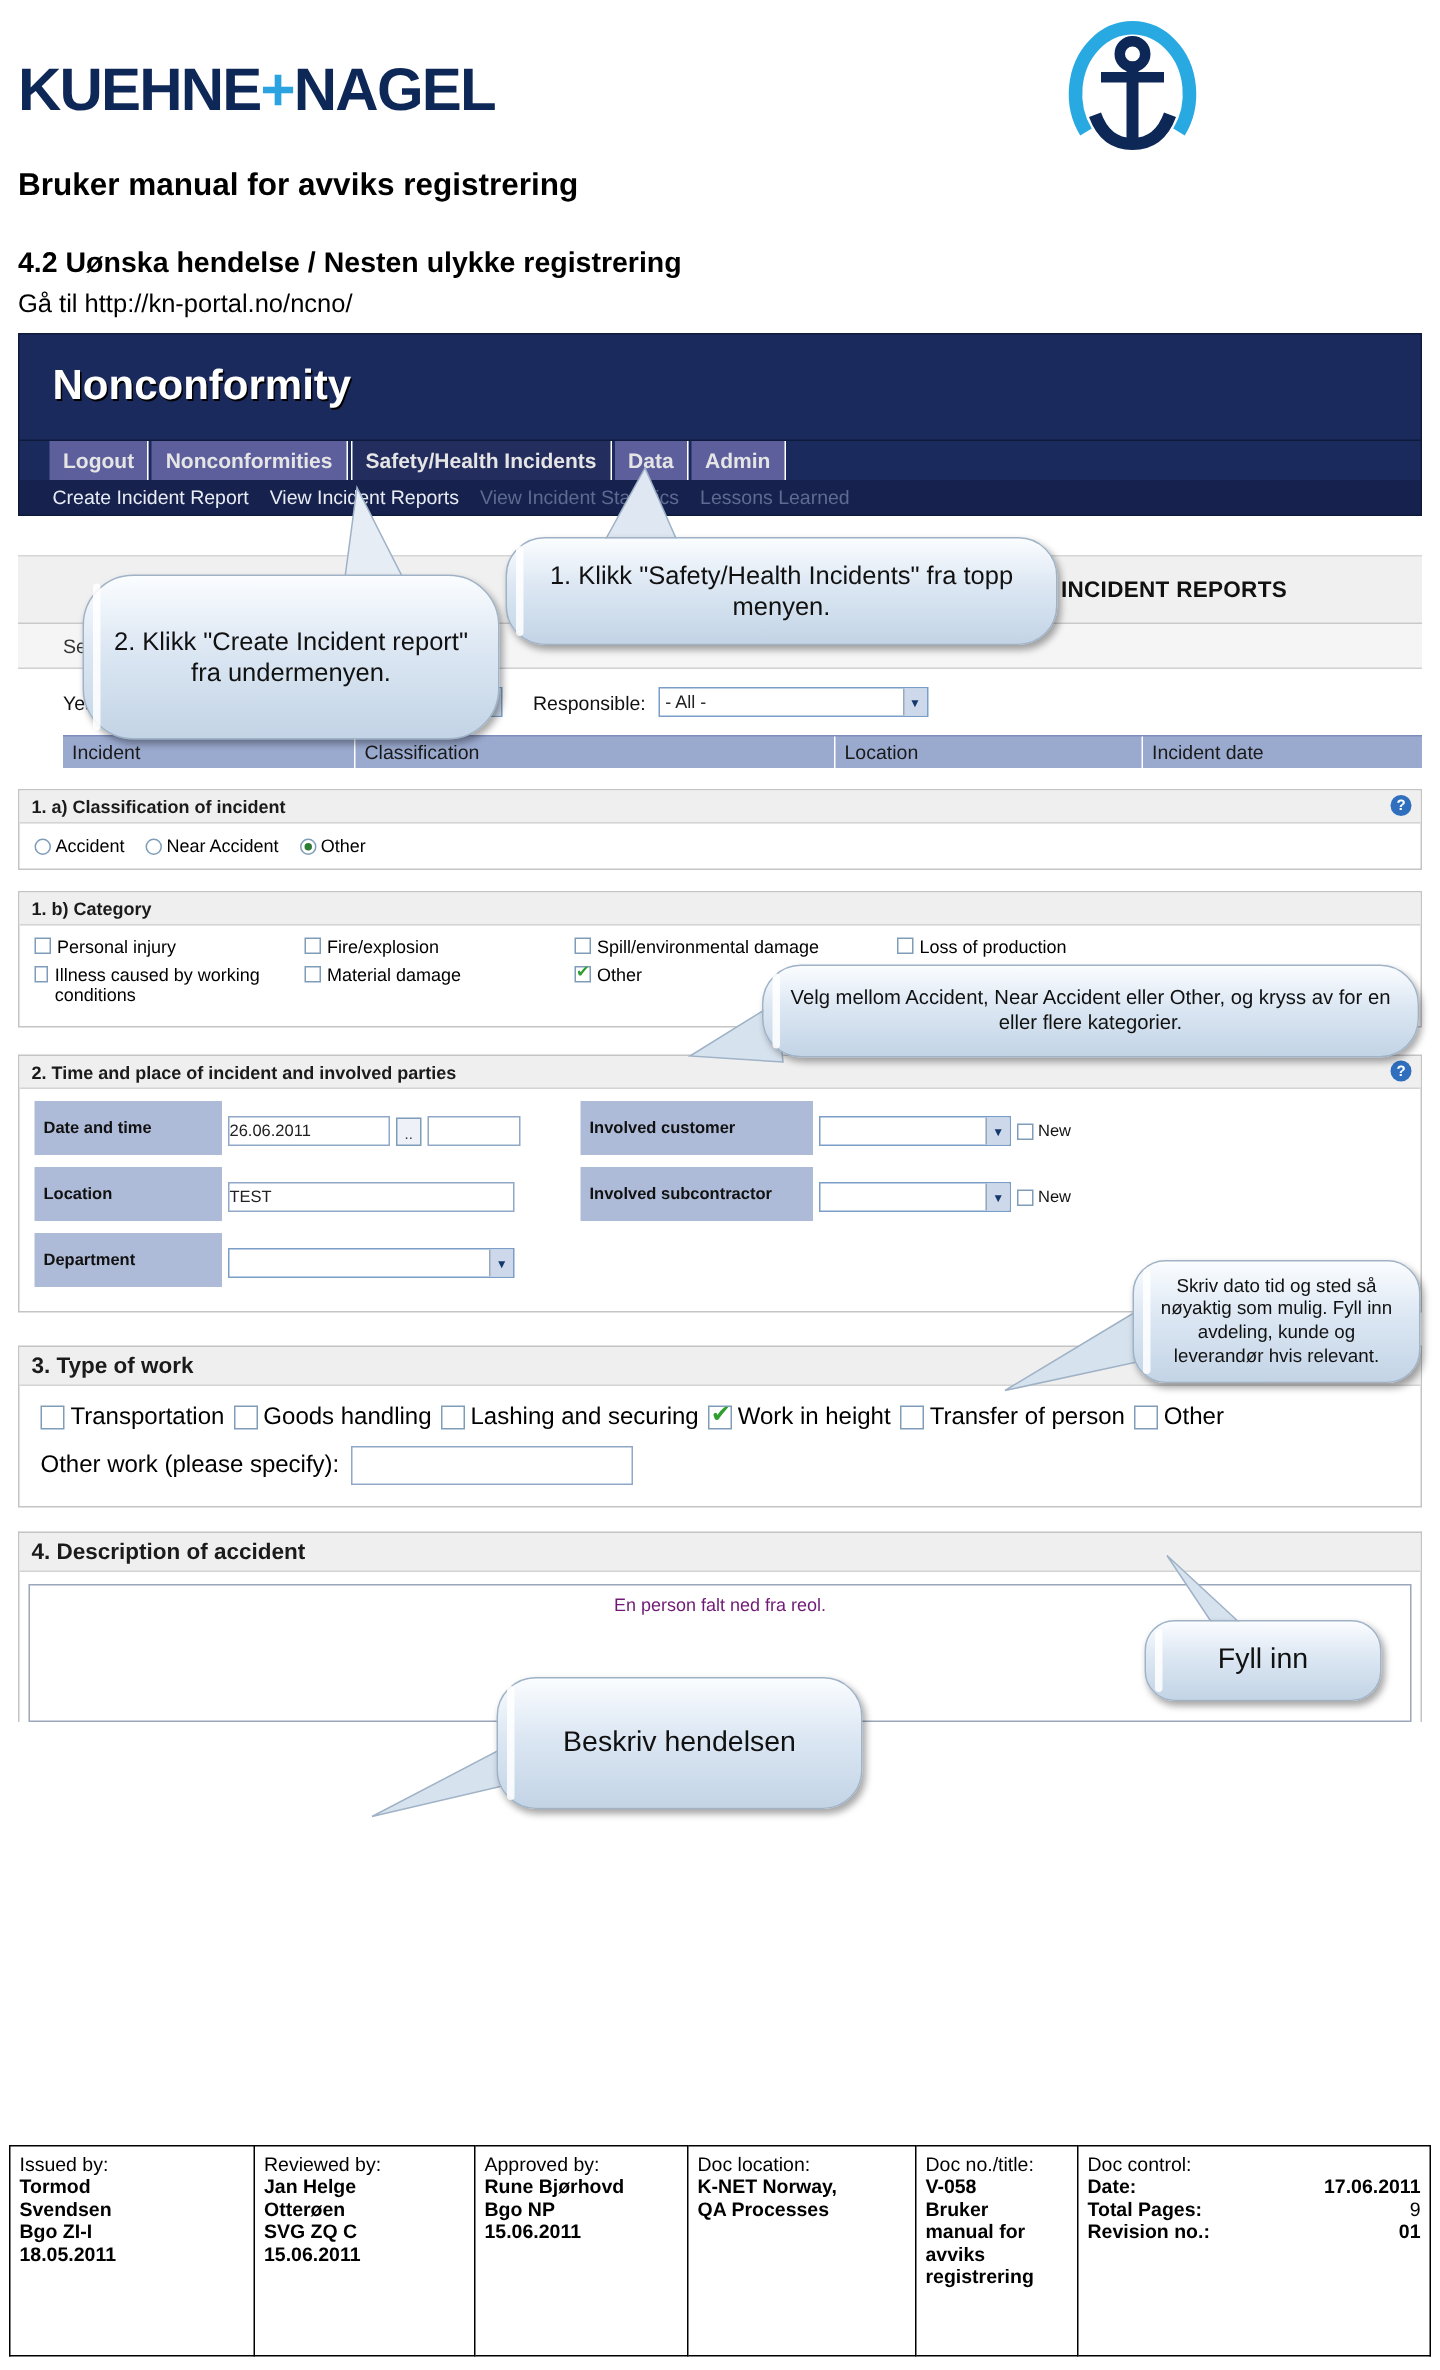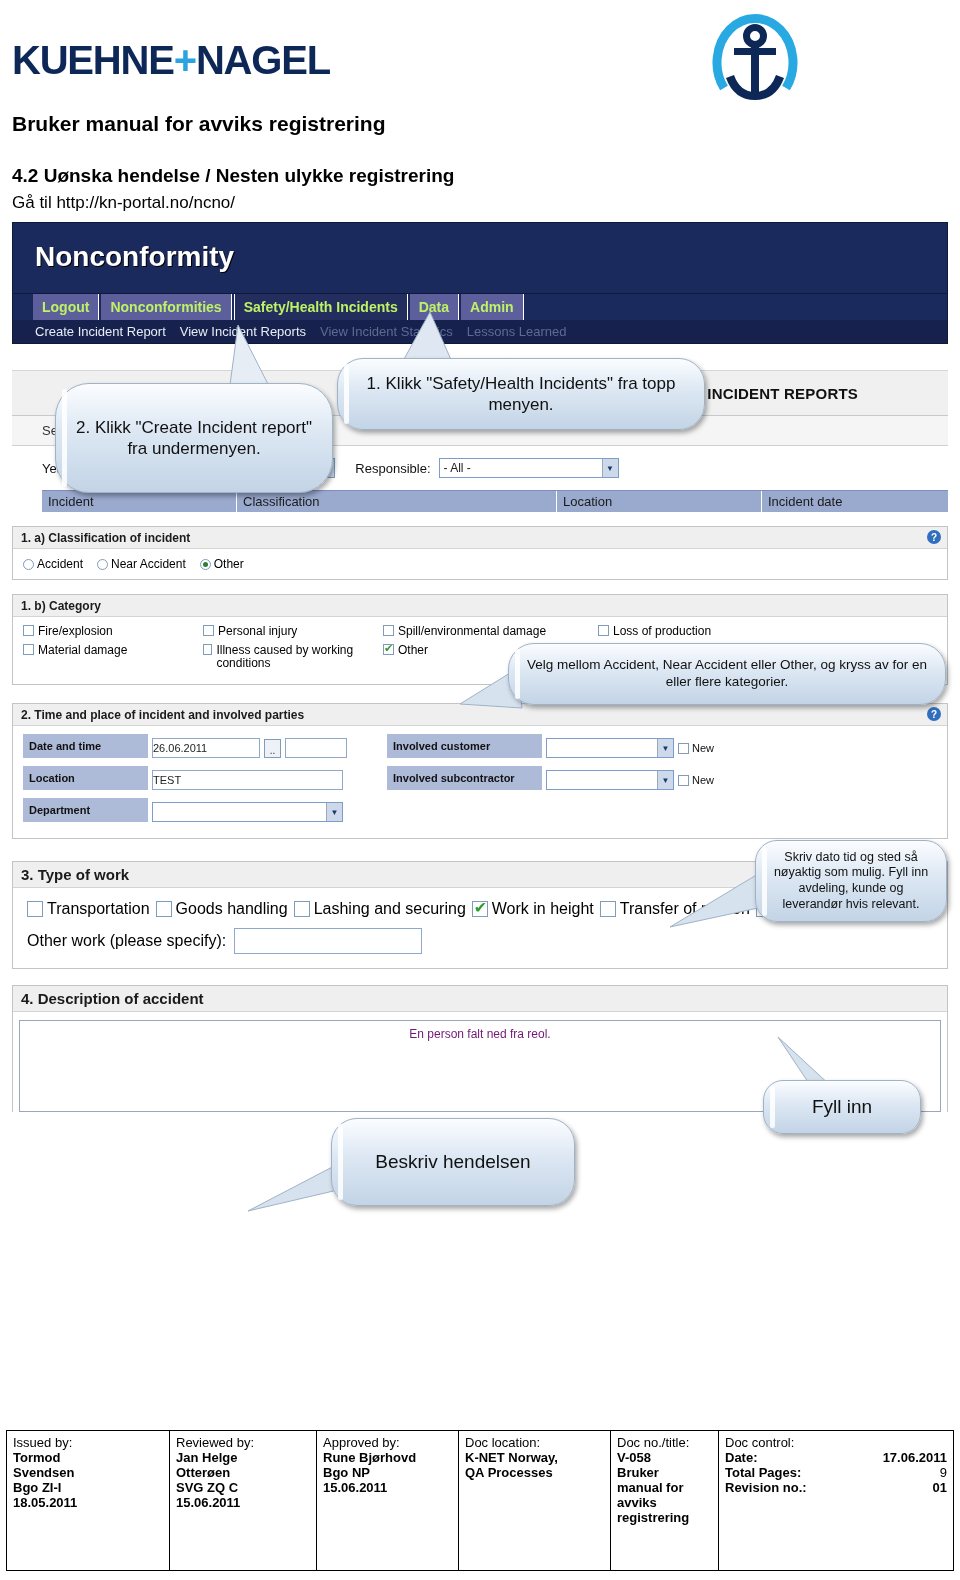--- a/index.html
+++ b/index.html
@@ -53,21 +53,21 @@
     position:absolute; left:22px; top:18px;
     color:#ffffff; font-size:28px; font-weight:bold;
     text-shadow:1px 1px 0 #000;
   }
 
   .nav-row {
     height:26px; background:#1b2a5c; display:flex; align-items:stretch;
     padding-left:20px; border-left:1px solid #0e1a3c; border-right:1px solid #0e1a3c;
   }
   .nav-tab {
-    background:#5d5f9d; color:#bef264;
+    background:#5d5f9d; color:#e5e5e5;
     font-size:14px; font-weight:bold;
     padding:2px 9px 2px 9px; margin-right:2px;
     display:flex; align-items:center;
     border-right:1px solid #ffffff;
     white-space:nowrap;
   }
   .nav-tab.active { background:#232e5e; border-left:1px solid #fff; border-right:1px solid #fff; }
 
   .submenu-row {
     height:24px; background:#16224d; display:flex; align-items:center;
@@ -167,21 +167,21 @@
     font-size:11px; color:#2e9e2e; line-height:13px;
   }
   .cat-grid { display:flex; flex-wrap:wrap; }
   .cat-col { width:180px; padding-right:6px; }
   .cat-item { display:flex; align-items:flex-start; gap:4px; margin-bottom:6px; line-height:13px; }
 
   
   .s2-wrap { display:flex; gap:40px; }
   .lbl-cell {
     background:#aebbd8; color:#111; font-size:11px; font-weight:bold;
-    padding:3px 6px; width:125px; height:24px; display:flex; align-items:center;
+    padding:3px 6px; width:125px; height:36px; display:flex; align-items:center;
     margin-bottom:4px;
   }
   .lbl-cell.wide { width:155px; }
   .inp {
     border:1px solid #8fa8c8; background:#fff; height:20px;
     font-size:11px; padding:2px 0; display:inline-flex; align-items:center;
     color:#222;
   }
   .row2 { display:flex; align-items:center; gap:4px; margin-bottom:4px; }
   .calbtn {
@@ -363,35 +363,35 @@
 
     <div class="panel">
       <div class="panel-head">
         <span>1. b) Category</span>
       </div>
       <div class="panel-body">
         <div class="cat-grid">
           <div class="cat-col">
             <div class="cat-item">
               <span class="chk"></span>
-              <span>Fire/explosion</span>
+              <span>Personal injury</span>
             </div>
             <div class="cat-item">
               <span class="chk"></span>
-              <span>Material damage</span>
+              <span>Illness caused by working conditions</span>
             </div>
           </div>
           <div class="cat-col">
             <div class="cat-item">
               <span class="chk"></span>
-              <span>Personal injury</span>
+              <span>Fire/explosion</span>
             </div>
             <div class="cat-item">
               <span class="chk"></span>
-              <span>Illness caused by working conditions</span>
+              <span>Material damage</span>
             </div>
           </div>
           <div class="cat-col" style="width:215px">
             <div class="cat-item">
               <span class="chk"></span>
               <span>Spill/environmental damage</span>
             </div>
             <div class="cat-item">
               <span class="chk on"></span>
               <span>Other</span>

